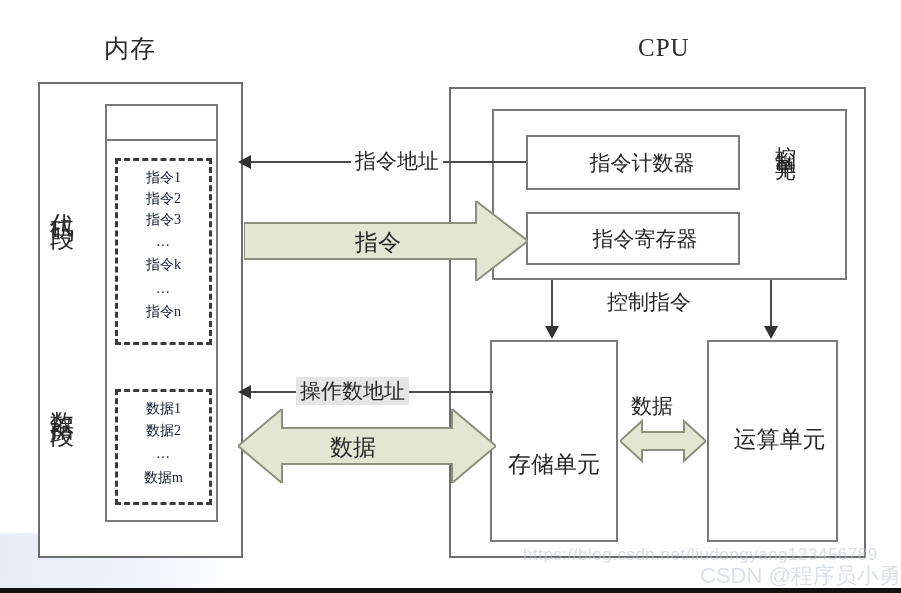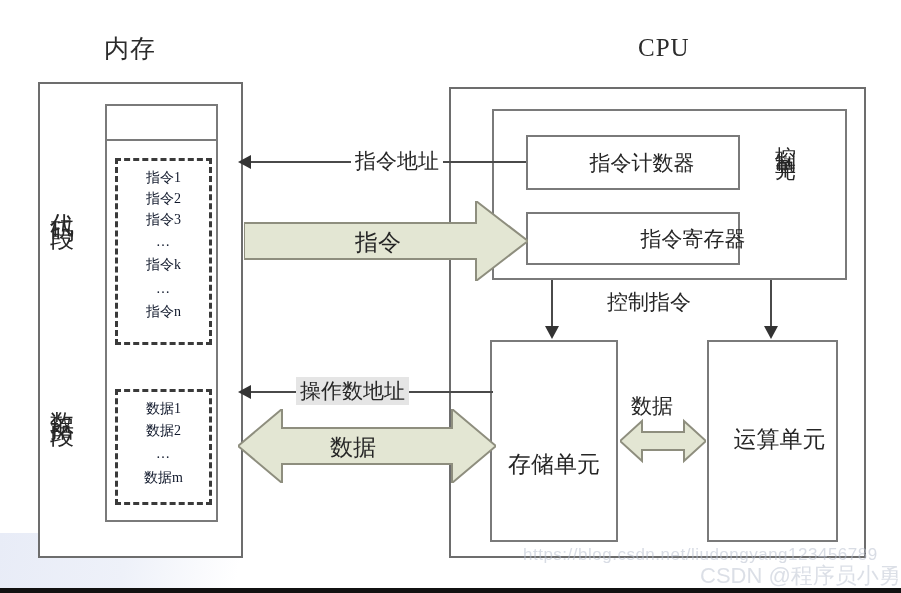--- a/index.html
+++ b/index.html
@@ -93,21 +93,21 @@
 
   <div class="box thin" style="left:492px;top:109px;width:355px;height:171px;"></div>
   <div class="vlabel" style="left:773px;top:130px;width:50px;font-size:21px;">
     <div style="writing-mode:vertical-rl;text-orientation:upright;letter-spacing:5px;">控制单元</div>
   </div>
 
   <div class="box thin" style="left:526px;top:135px;width:214px;height:55px;"></div>
   <div class="lbl" style="left:526px;top:149px;width:232px;text-align:center;font-size:21px;">指令计数器</div>
 
   <div class="box thin" style="left:526px;top:212px;width:214px;height:53px;"></div>
-  <div class="lbl" style="left:526px;top:225px;width:238px;text-align:center;font-size:21px;margin-left:48px;">指令寄存器</div>
+  <div class="lbl" style="left:526px;top:225px;width:238px;text-align:center;font-size:21px;">指令寄存器</div>
 
   <div class="lbl" style="left:607px;top:288px;font-size:21px;">控制指令</div>
   <div class="vline" style="left:551px;top:280px;height:48px;"></div>
   <div class="arrowhead-down" style="left:545px;top:326px;"></div>
   <div class="vline" style="left:770px;top:280px;height:48px;"></div>
   <div class="arrowhead-down" style="left:764px;top:326px;"></div>
 
   <div class="box thin" style="left:490px;top:340px;width:128px;height:202px;"></div>
   <div class="lbl" style="left:490px;top:449px;width:128px;text-align:center;font-size:23px;">存储单元</div>
 

